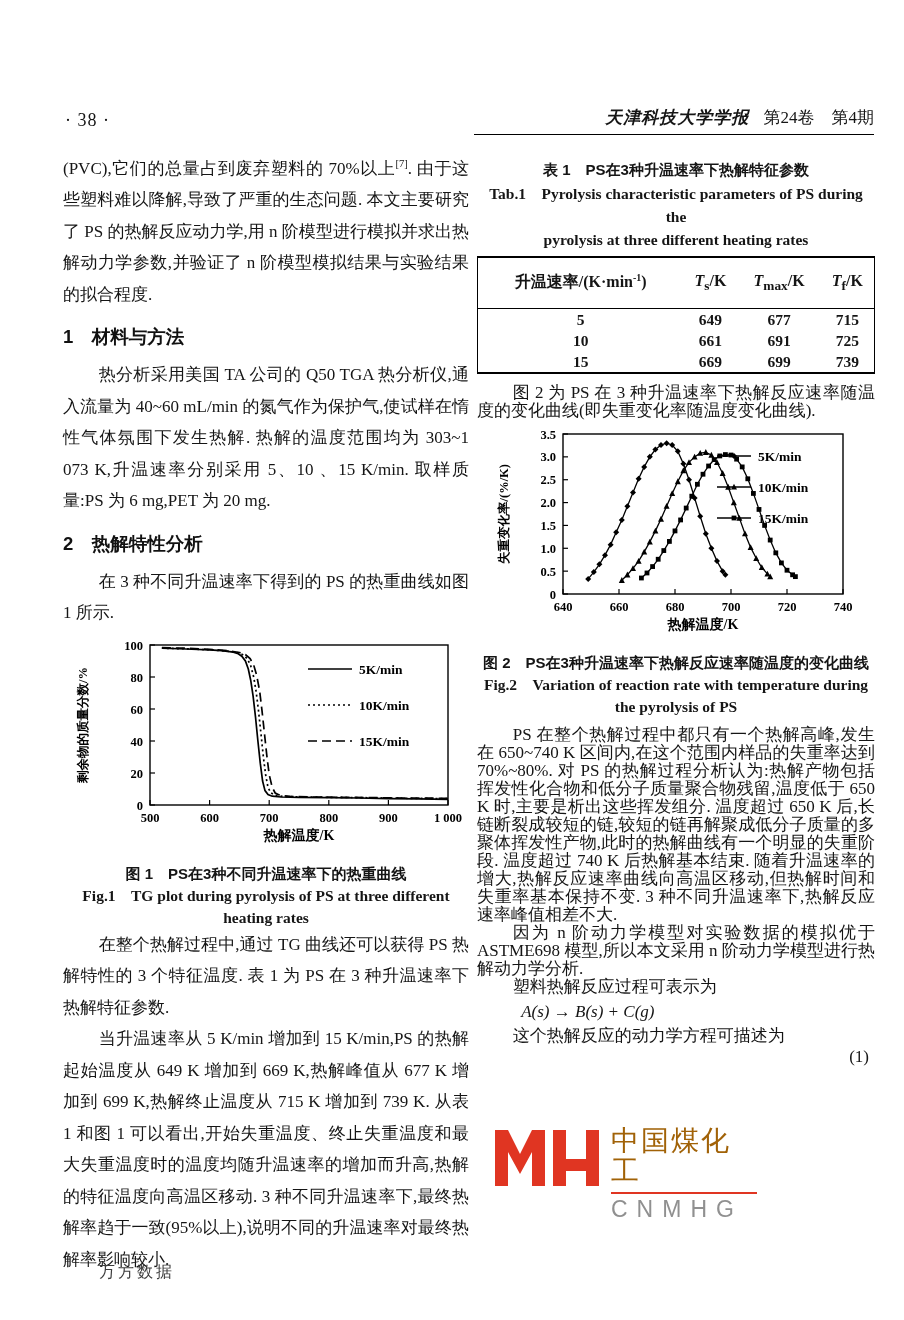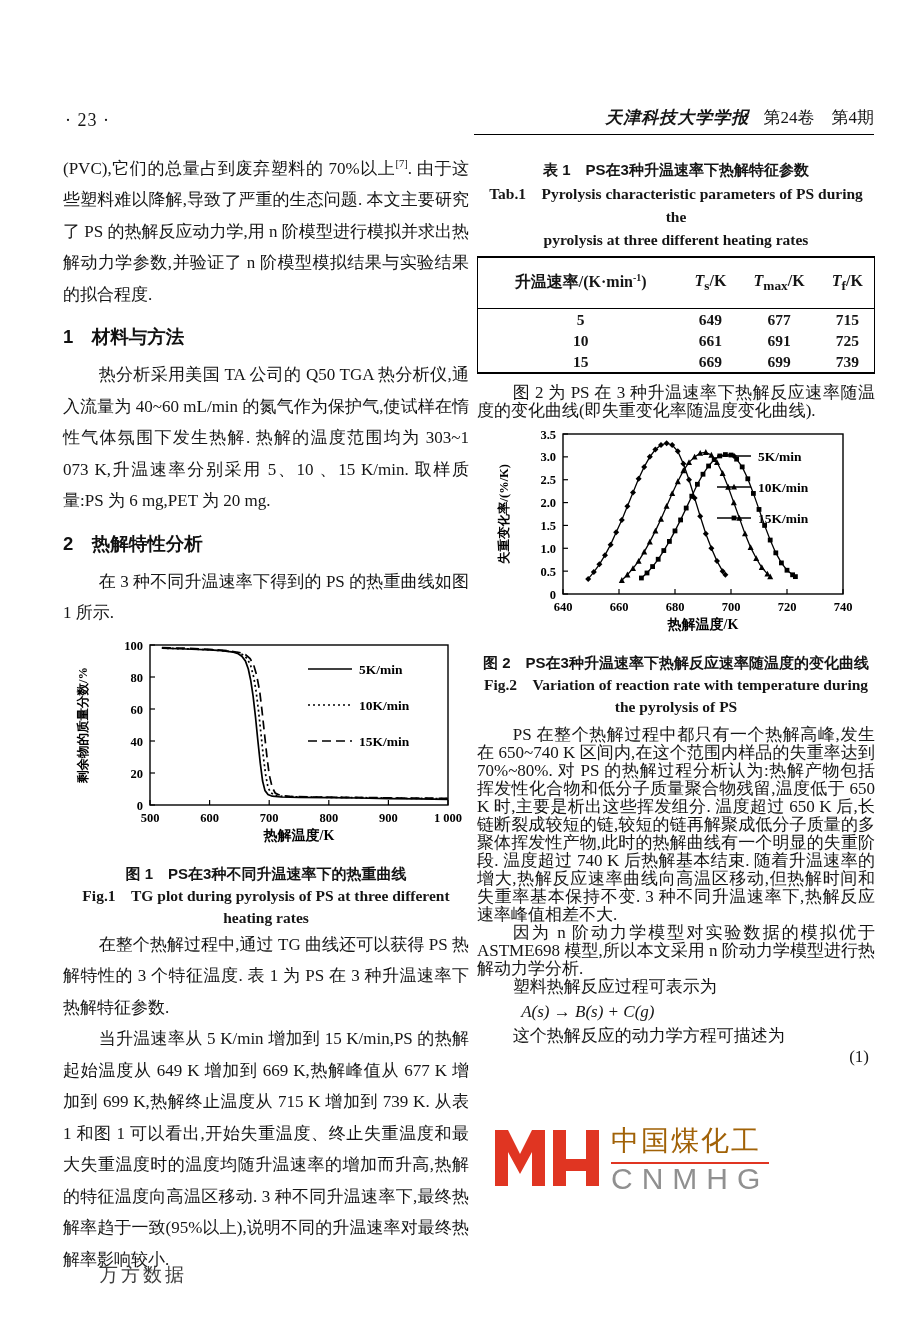--- a/index.html
+++ b/index.html
@@ -53,31 +53,31 @@
   .eq-line{font-size:17px;line-height:31px;padding-left:2.6em;font-style:italic;}
   .eqno-row{position:relative;height:30px;font-size:17px;}
   .eqno{position:absolute;right:6px;top:2px;}
 
   .wm{position:absolute;left:495px;top:1126px;width:262px;height:62px;background:#fff;
       display:flex;align-items:flex-start;}
   .wm-logo{flex:0 0 auto;}
   .wm-txt{margin-left:12px;}
   .wm-cn{font-family:"Liberation Sans","DejaVu Sans",sans-serif;font-size:28px;color:#a16207;
          letter-spacing:2px;line-height:30px;border-bottom:2.5px solid #e03522;padding-bottom:6px;}
-  .wm-en{font-family:"Liberation Sans","DejaVu Sans",sans-serif;font-size:30px;color:#909090;
+  .wm-en{font-family:"Liberation Sans","DejaVu Sans",sans-serif;font-size:23px;color:#909090;
          letter-spacing:9px;line-height:30px;}
 
   .footer{position:absolute;left:99px;top:1262px;
           font-family:"Liberation Sans","DejaVu Sans",sans-serif;
-          font-size:19px;color:#3c3c3c;letter-spacing:3px;}
+          font-size:16px;color:#3c3c3c;letter-spacing:3px;}
 </style>
 </head>
 <body>
 
-<div class="hdr-left">· 23 ·</div>
+<div class="hdr-left">· 38 ·</div>
 <div class="hdr-right">
   <span class="journal-name">天津科技大学学报</span>
   <span class="issue-info">第24卷　第4期</span>
 </div>
 
 <div id="col-left" class="col">
   <p class="cn"><span>(PVC),它们的总量占到废弃塑料的 70%以上</span><sup>[7]</sup><span>. 由于这些塑料难以降解,导致了严重的生态问题. 本文主要研究了 PS 的热解反应动力学,用 n 阶模型进行模拟并求出热解动力学参数,并验证了 n 阶模型模拟结果与实验结果的拟合程度.</span></p>
 
   <h2 class="sec">1　材料与方法</h2>
 

